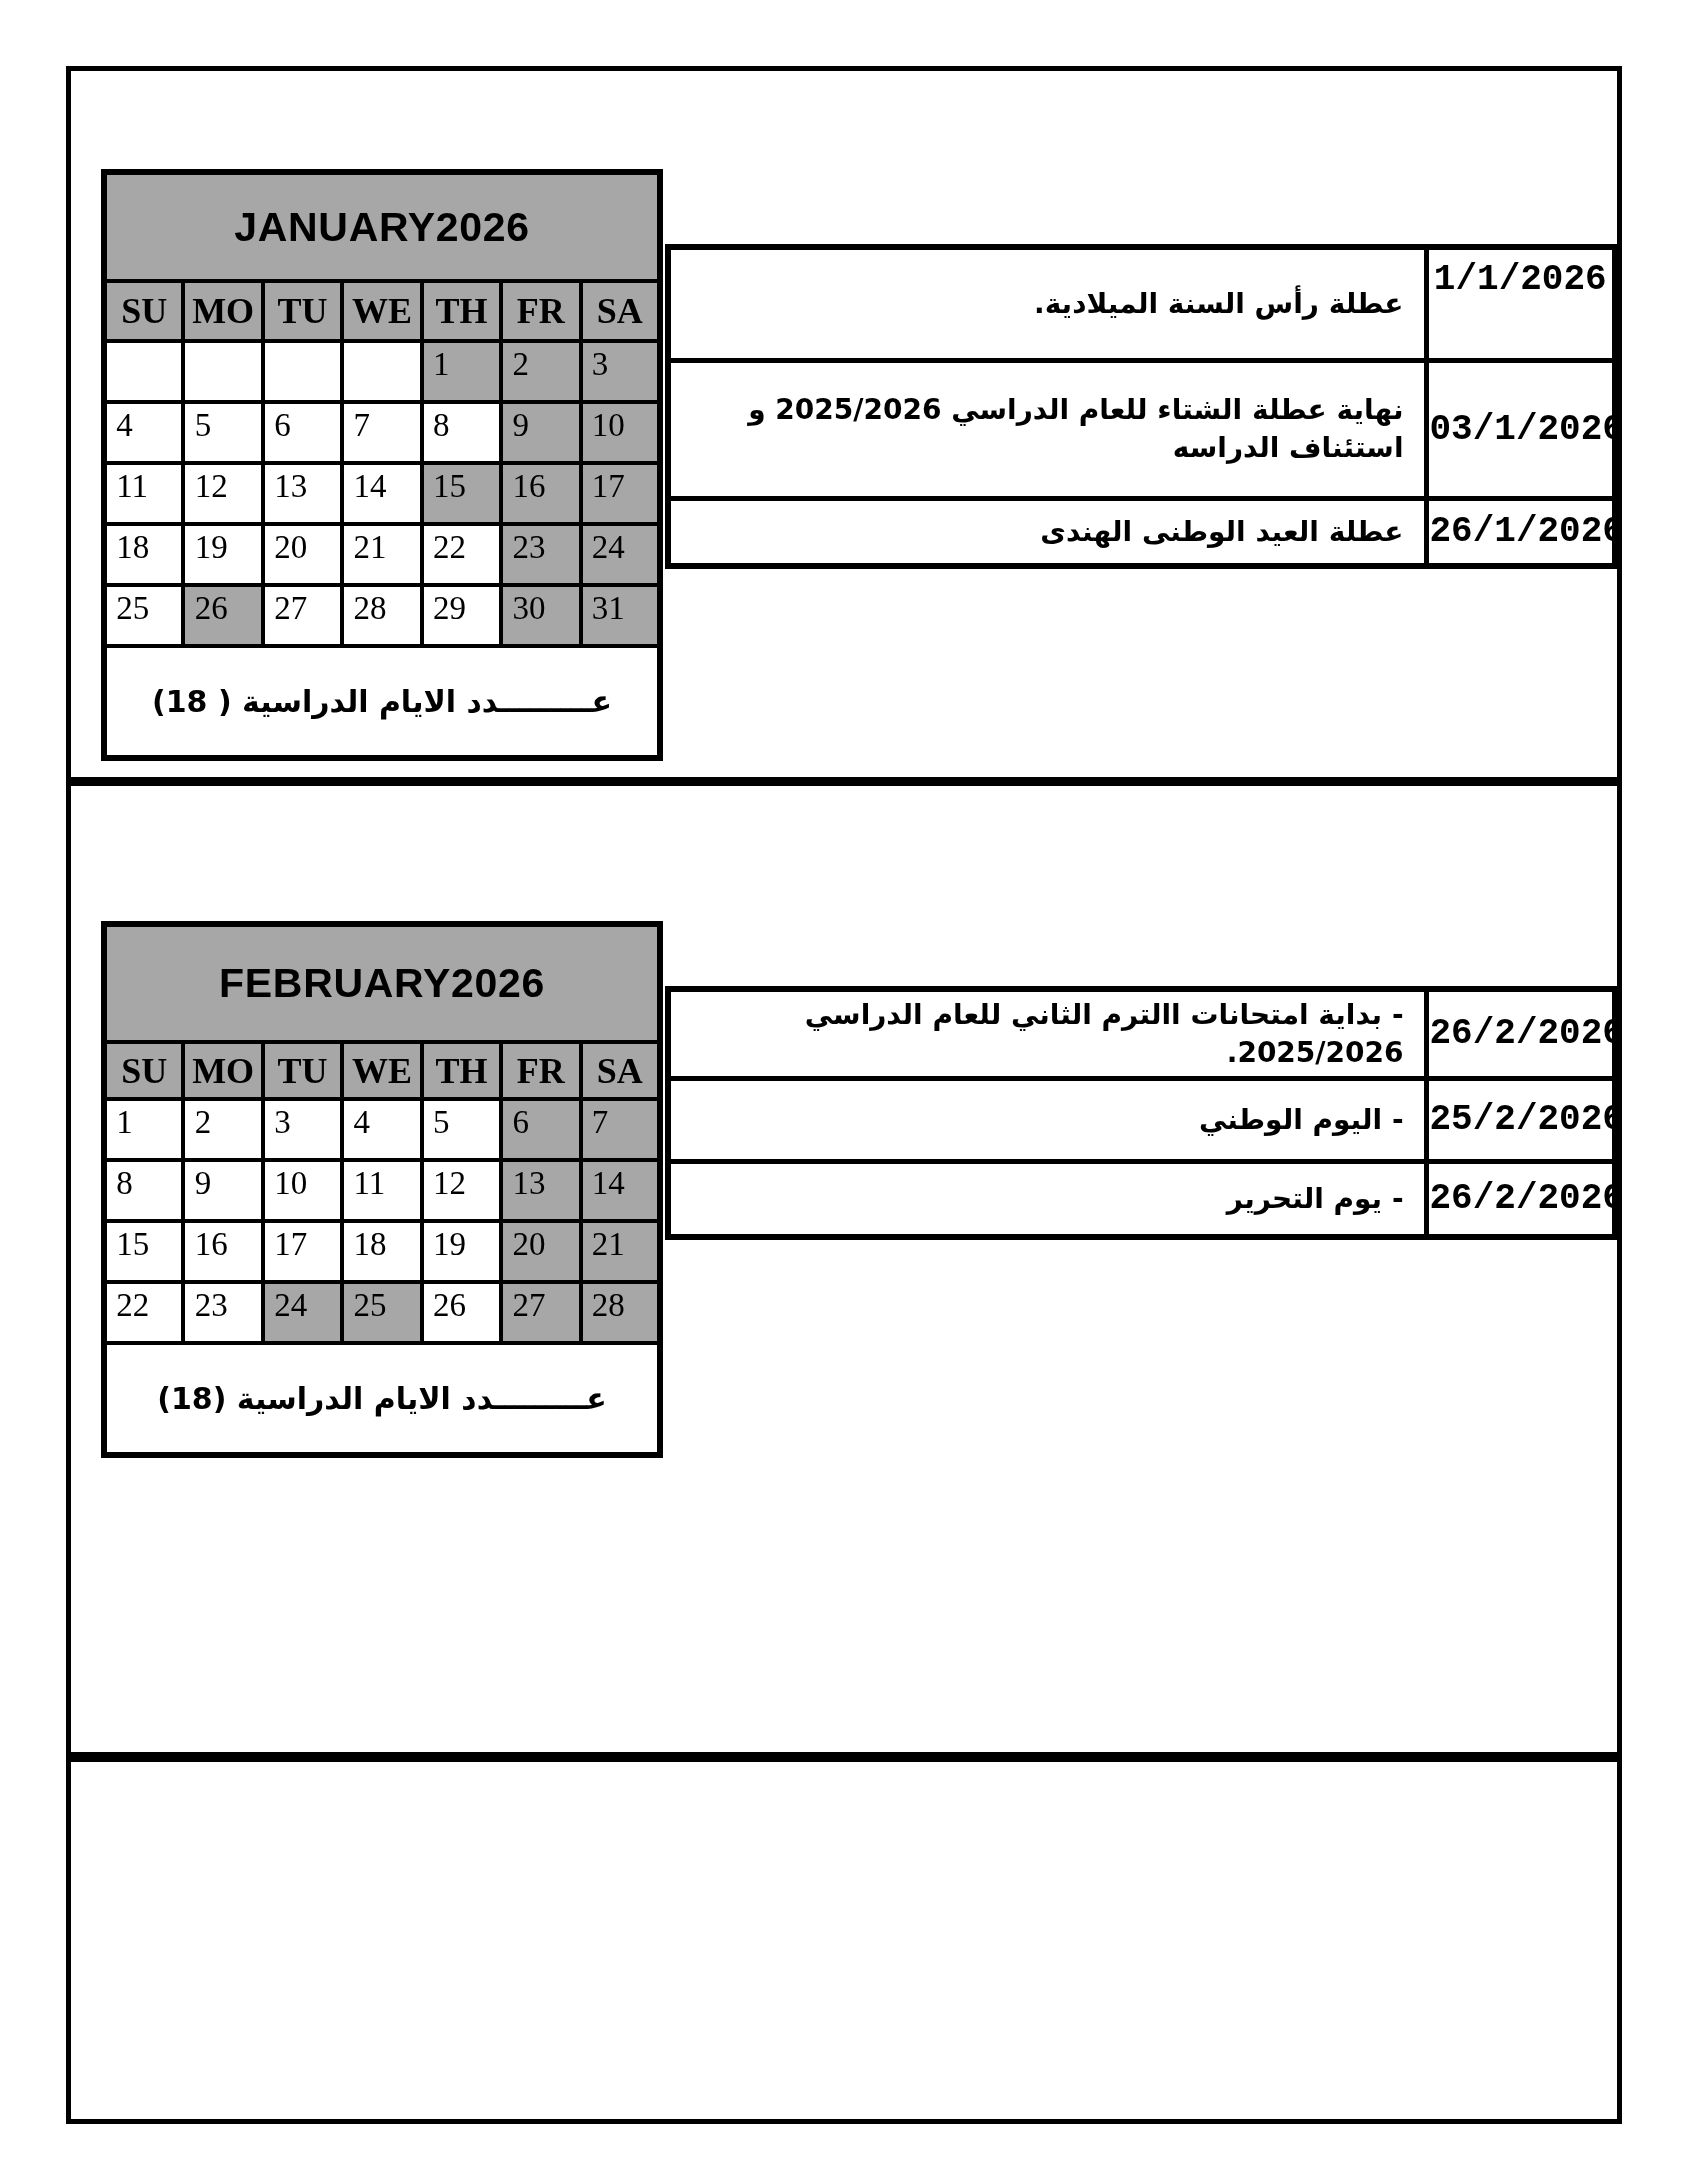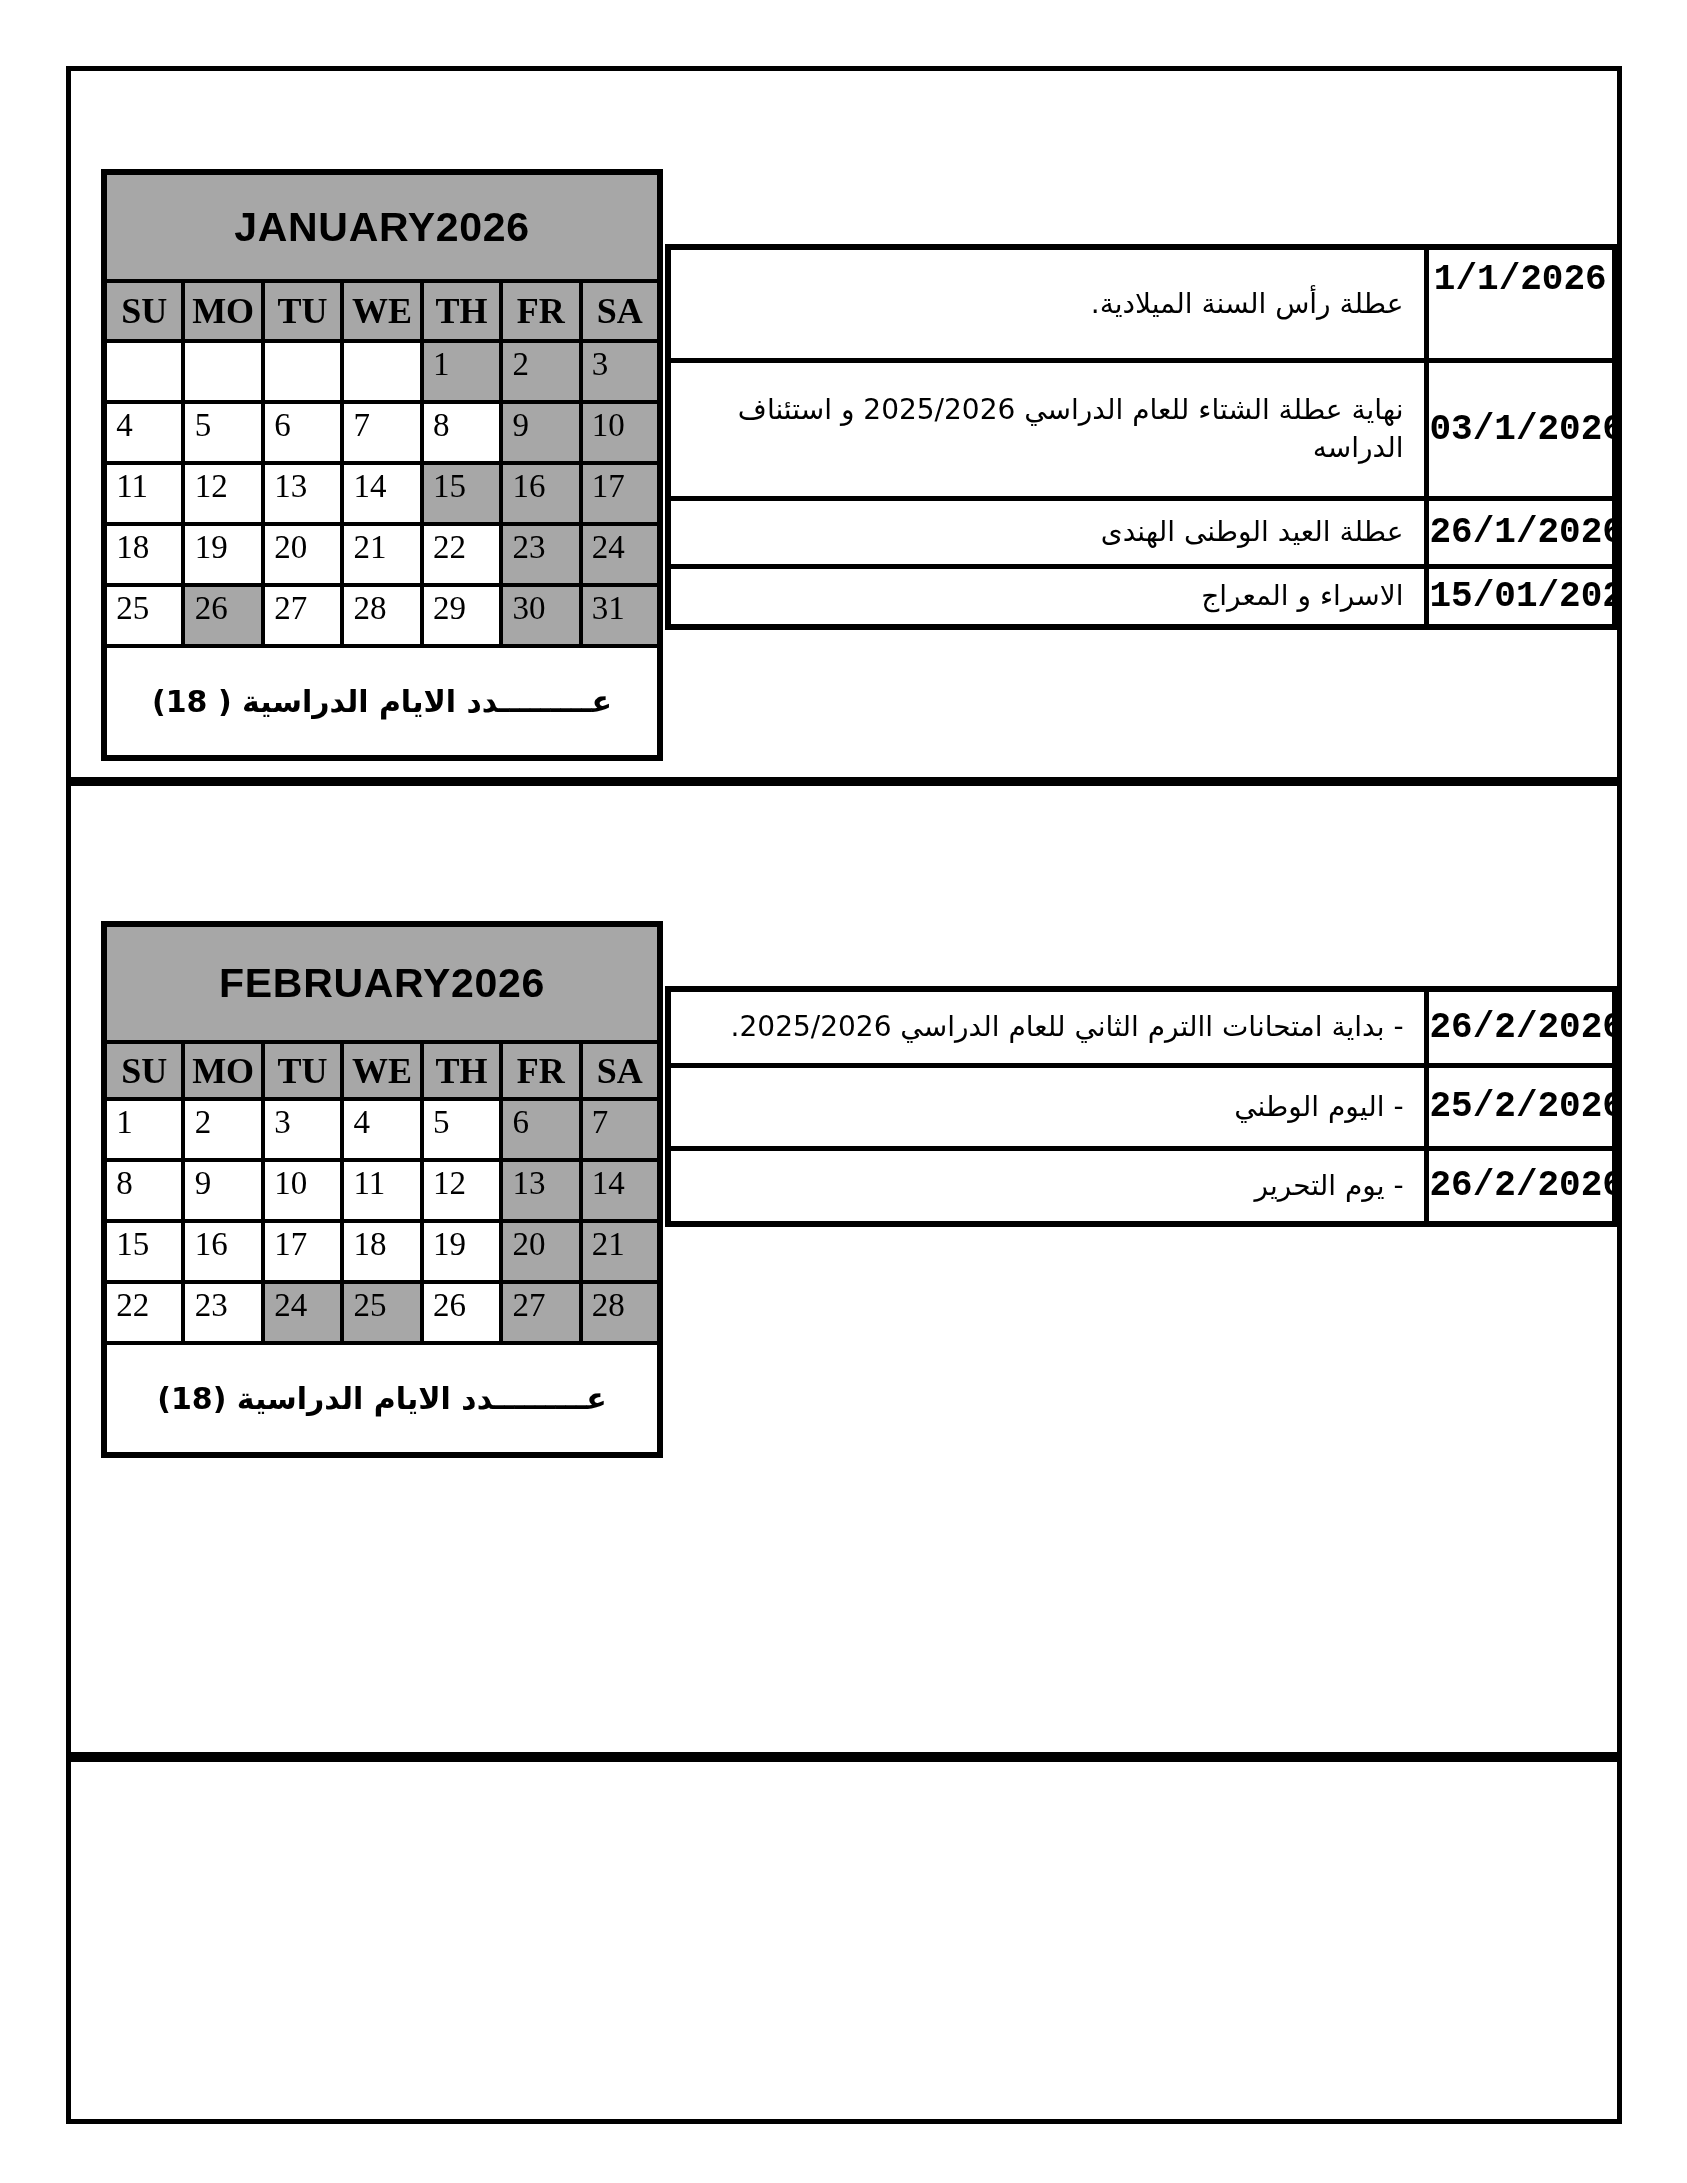--- a/index.html
+++ b/index.html
@@ -104,21 +104,21 @@
   .events td {
     border: 5.3px solid #000000;
     box-sizing: border-box;
     overflow: hidden;
   }
   .event-text {
     text-align: right;
     vertical-align: middle;
     padding: 4px 20px;
     font-family: "DejaVu Sans", sans-serif;
-    font-weight: normal;
+    font-weight: bold;
     font-size: 28px;
     line-height: 1.35;
   }
   .event-date {
     text-align: center;
     vertical-align: middle;
     font-family: Liberation Mono, monospace;
     font-weight: bold;
     font-size: 36px;
   }
@@ -230,24 +230,20 @@
         <td class="event-date">1/1/2026</td>
       </tr>
       <tr>
         <td class="event-text" dir="rtl">نهاية عطلة الشتاء للعام الدراسي 2025/2026 و استئناف الدراسه</td>
         <td class="event-date">03/1/2026</td>
       </tr>
       <tr>
         <td class="event-text" dir="rtl">عطلة العيد الوطنى الهندى</td>
         <td class="event-date">26/1/2026</td>
       </tr>
-      <tr>
-        <td class="event-text" dir="rtl">الاسراء و المعراج</td>
-        <td class="event-date">15/01/2026</td>
-      </tr>
     </tbody>
 </table>
 
 <table class="calendar" id="cal-february">
   <thead>
     <tr class="title-row">
       <td colspan="7" class="cal-title">FEBRUARY2026</td>
     </tr>
     <tr class="header-row">
         <th class="day-header">SU</th>

